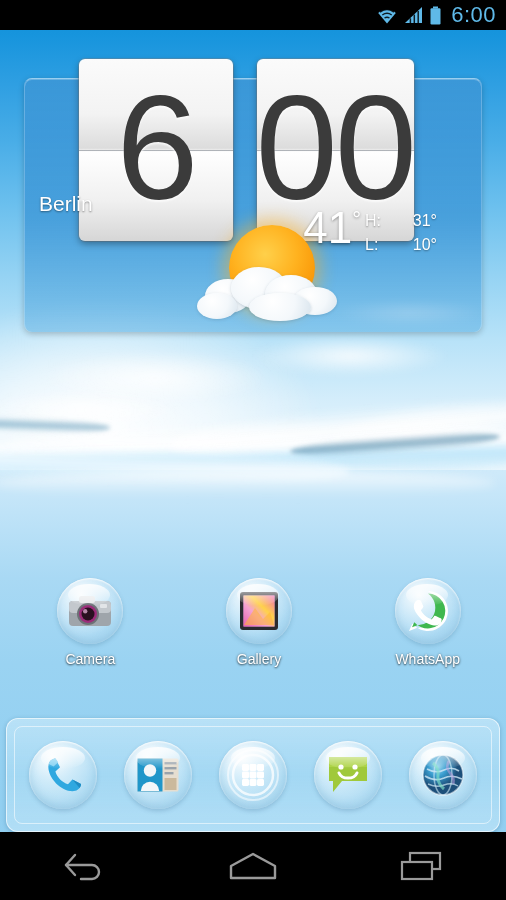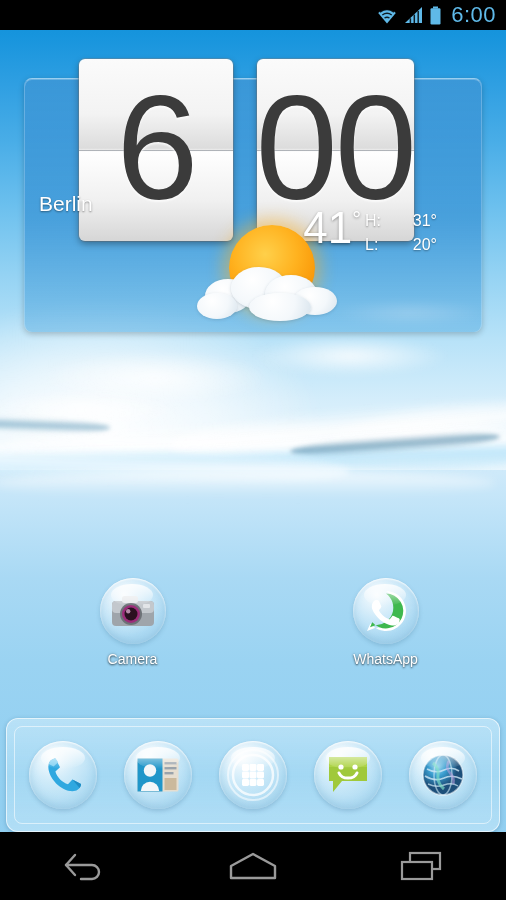--- a/index.html
+++ b/index.html
@@ -297,21 +297,21 @@
 
     <div class="w-temp">
       <span>41</span><span class="deg">°</span>
     </div>
 
     <div class="w-hilo">
       <div>
         <span class="k">H:</span><span class="v">31°</span>
       </div>
       <div>
-        <span class="k">L:</span><span class="v">20°</span>
+        <span class="k">L:</span><span class="v">10°</span>
       </div>
     </div>
   </div>
 
   <div id="approw">
 
     <div class="appcell">
       <div class="bubble">
         <svg class="ic" width="46" height="36" viewBox="0 0 46 36">
           <rect x="2" y="8" width="42" height="25" rx="4" fill="#9fa5ab"></rect>
@@ -320,20 +320,39 @@
           <rect x="33" y="11" width="7" height="4" rx="1" fill="#e2e5e8"></rect>
           <circle cx="21" cy="21" r="11" fill="#6d7277"></circle>
           <circle cx="21" cy="21" r="9" fill="#9c2d7a"></circle>
           <circle cx="21" cy="21" r="6.5" fill="#2a1020"></circle>
           <circle cx="18.2" cy="18.2" r="2.2" fill="#d9a7cb" opacity=".8"></circle>
         </svg>
       </div>
       <div class="applabel">Camera</div>
     </div>
 
+    <div class="appcell">
+      <div class="bubble">
+        <svg class="ic" width="40" height="40" viewBox="0 0 40 40">
+          <rect x="1" y="1" width="38" height="38" rx="3" fill="#2b2b2f"></rect>
+          <rect x="4.5" y="4.5" width="31" height="31" fill="#c38fd0"></rect>
+          <rect x="4.5" y="4.5" width="31" height="31" fill="url(#gg)"></rect>
+          <defs>
+            <linearGradient id="gg" x1="0" y1="1" x2="1" y2="0">
+              <stop offset="0%" stop-color="#e85fb0"></stop>
+              <stop offset="38%" stop-color="#f5a3d2"></stop>
+              <stop offset="62%" stop-color="#ffd24a"></stop>
+              <stop offset="100%" stop-color="#f06fb5"></stop>
+            </linearGradient>
+          </defs>
+          <path d="M5 34 L16 17 L24 28 L31 21 L35 34 Z" fill="#ffb733" opacity=".55"></path>
+        </svg>
+      </div>
+      <div class="applabel">Gallery</div>
+    </div>
 
 
     <div class="appcell">
       <div class="bubble">
         <svg class="ic" width="46" height="46" viewBox="0 0 46 46">
           <path d="M23 3 A20 20 0 1 1 7.4 35.6 L4 43 L11.8 39.9 A20 20 0 0 0 23 3 Z" fill="#ffffff"></path>
           <path d="M23 5.5 A17.5 17.5 0 1 1 9.3 34.2 L7 39.2 L12.4 37.2 A17.5 17.5 0 0 0 23 5.5 Z" fill="#3fb84f"></path>
           <path d="M17.4 14.3 c-.6-1.3-1.2-1.3-1.8-1.3 h-1.5 c-.5 0-1.4.2-2.1 1 -.7.8-2.7 2.6-2.7 6.4 0 3.8 2.8 7.4 3.2 7.9 .4.5 5.4 8.6 13.3 11.7 6.6 2.6 7.9 2.1 9.3 1.9 1.4-.1 4.6-1.9 5.3-3.7 .6-1.8.6-3.4.4-3.7 -.2-.3-.7-.5-1.5-.9 -.8-.4-4.6-2.3-5.3-2.5 -.7-.3-1.2-.4-1.7.4 -.5.8-2 2.5-2.4 3 -.4.5-.9.6-1.7.2 -.8-.4-3.3-1.2-6.3-3.9 -2.3-2.1-3.9-4.6-4.3-5.4 -.4-.8 0-1.2.4-1.6 .4-.4.8-.9 1.2-1.4 .4-.5.5-.8.8-1.3 .3-.5.1-1-.1-1.4 -.2-.4-1.7-4.2-2.5-5.5 Z" fill="#ffffff" transform="translate(-2,-3) scale(0.88) translate(3,4)"></path>
         </svg>
       </div>

